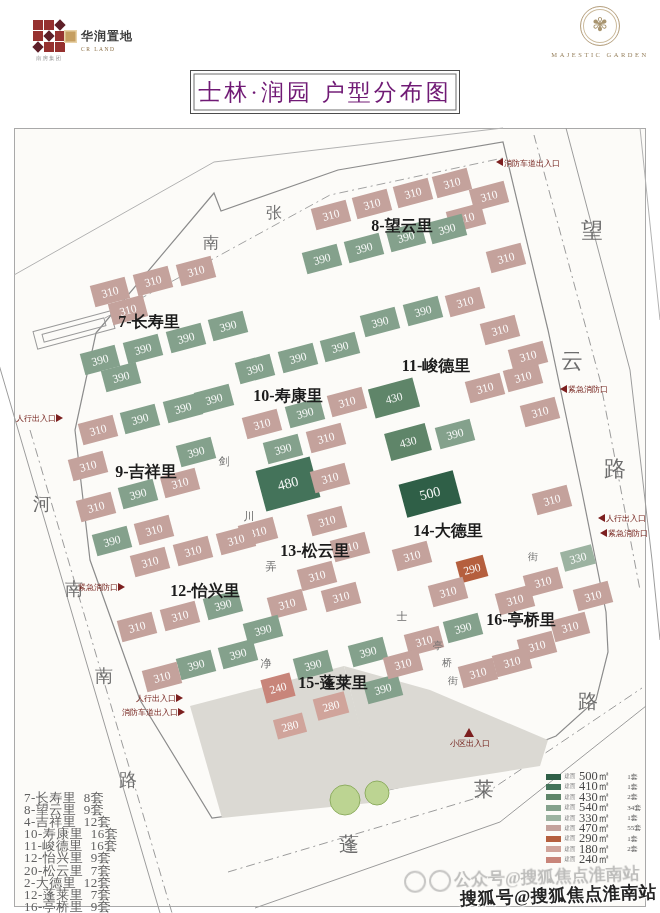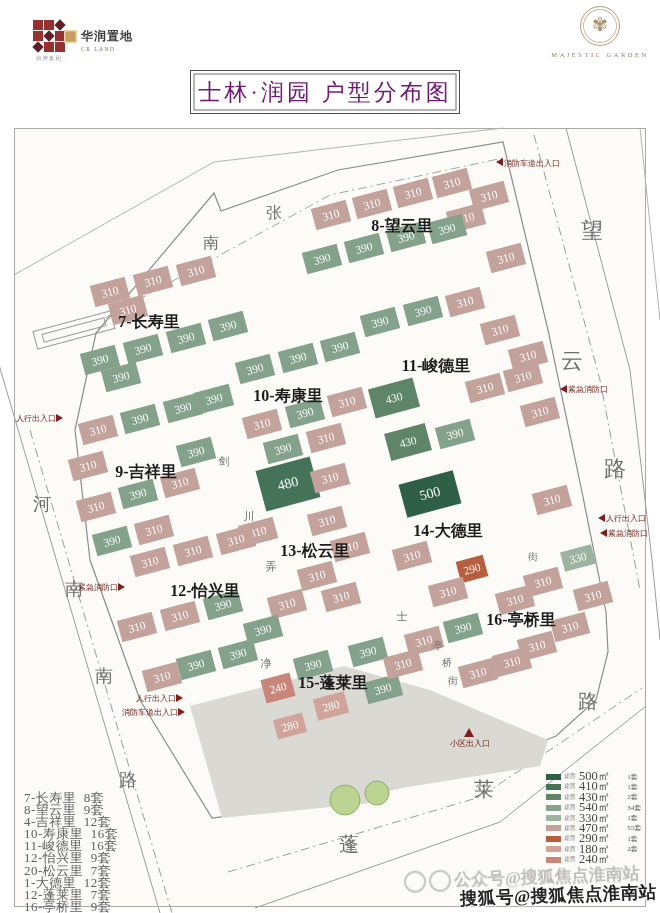--- a/index.html
+++ b/index.html
@@ -333,21 +333,21 @@
     </svg>
 
   <div class="unit-list" id="unit-list">
       <div class="ul-row">7-长寿里  8套</div>
       <div class="ul-row">8-望云里  9套</div>
       <div class="ul-row">4-吉祥里  12套</div>
       <div class="ul-row">10-寿康里  16套</div>
       <div class="ul-row">11-峻德里  16套</div>
       <div class="ul-row">12-怡兴里  9套</div>
       <div class="ul-row">20-松云里  7套</div>
-      <div class="ul-row">1-大德里  12套</div>
+      <div class="ul-row">2-大德里  12套</div>
       <div class="ul-row">12-蓬莱里  7套</div>
       <div class="ul-row">16-亭桥里  9套</div>
     </div>
   <div class="legend" id="legend">
       <div class="lg-row">
         <span class="sw" style="background: rgb(47, 95, 71);"></span>
         <span class="pre">建面</span>
         <span class="ar">500㎡</span>
         <span class="ct">1套</span>
       </div>

